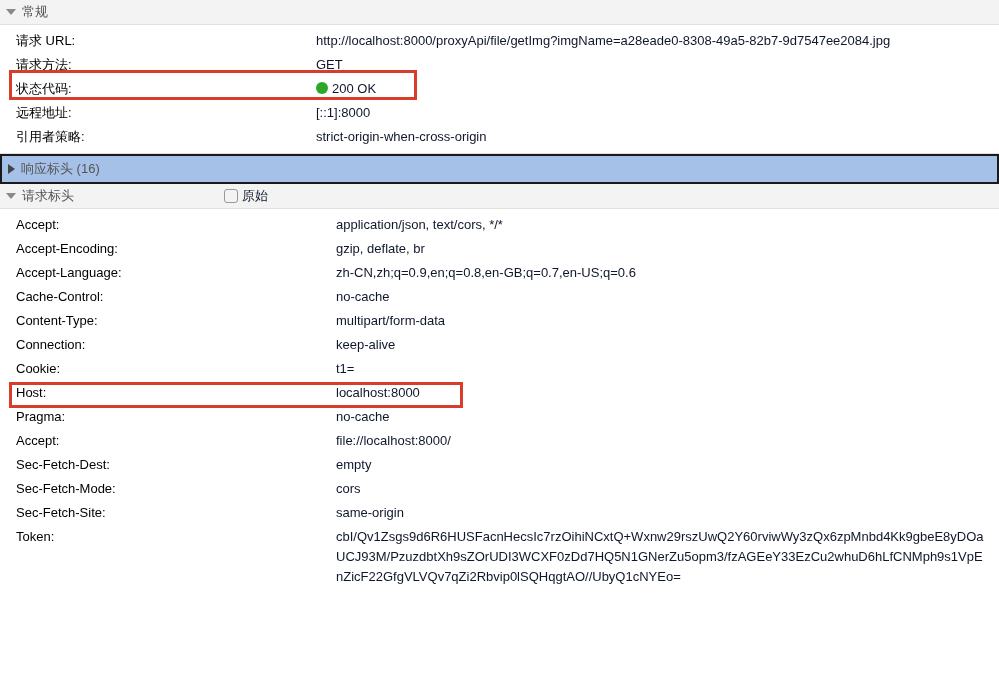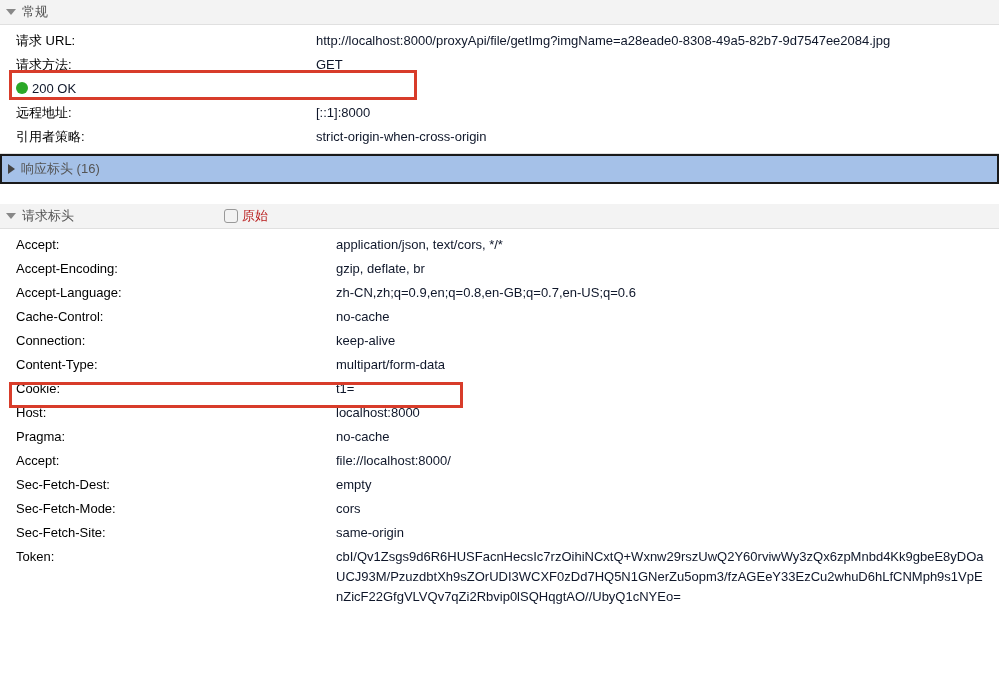--- a/index.html
+++ b/index.html
@@ -34,27 +34,26 @@
   }
   .section-header.response .triangle-right {
     width: 0; height: 0;
     border-top: 5px solid transparent;
     border-bottom: 5px solid transparent;
     border-left: 7px solid #444;
     margin-right: 6px;
   }
   .section-header.request {
     background: #f3f3f3;
-    margin-top: 20px;
   }
   .raw-check {
     margin-left: 150px;
     display: inline-flex;
     align-items: center;
-    color: #b91c1c;
+    color: #0f172a;
   }
   .raw-check .cbx {
     width: 14px; height: 14px;
     border: 1.5px solid #999;
     border-radius: 3px;
     margin-right: 4px;
     display: inline-block;
   }
   .rows {
     padding: 4px 0 4px 0;
@@ -105,20 +104,21 @@
   <div class="rows general-rows">
     <div class="row">
       <div class="label">请求 URL:</div>
       <div class="value">http://localhost:8000/proxyApi/file/getImg?imgName=a28eade0-8308-49a5-82b7-9d7547ee2084.jpg</div>
     </div>
     <div class="row">
       <div class="label">请求方法:</div>
       <div class="value">GET</div>
     </div>
     <div class="row">
+      <div class="label">状态代码:</div>
       <div class="value">
         <span class="status-dot"></span><span>200 OK</span>
       </div>
     </div>
     <div class="row">
       <div class="label">远程地址:</div>
       <div class="value">[::1]:8000</div>
     </div>
     <div class="row">
       <div class="label">引用者策略:</div>
@@ -150,26 +150,26 @@
       </div>
     <div class="row">
         <div class="label">Accept-Language:</div>
         <div class="value">zh-CN,zh;q=0.9,en;q=0.8,en-GB;q=0.7,en-US;q=0.6</div>
       </div>
     <div class="row">
         <div class="label">Cache-Control:</div>
         <div class="value">no-cache</div>
       </div>
     <div class="row">
+        <div class="label">Content-Type:</div>
+        <div class="value">multipart/form-data</div>
+      </div>
+    <div class="row">
         <div class="label">Connection:</div>
         <div class="value">keep-alive</div>
-      </div>
-    <div class="row">
-        <div class="label">Content-Type:</div>
-        <div class="value">multipart/form-data</div>
       </div>
     <div class="row">
         <div class="label">Cookie:</div>
         <div class="value">t1=</div>
       </div>
     <div class="row">
         <div class="label">Host:</div>
         <div class="value">localhost:8000</div>
       </div>
     <div class="row">

